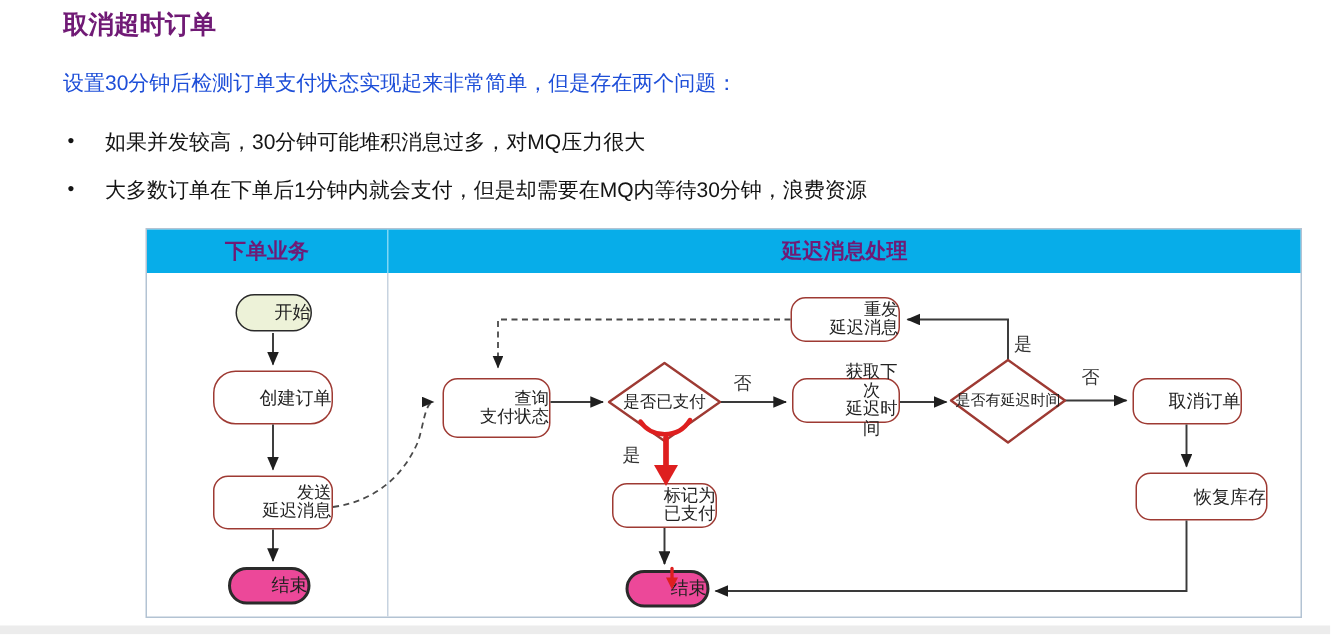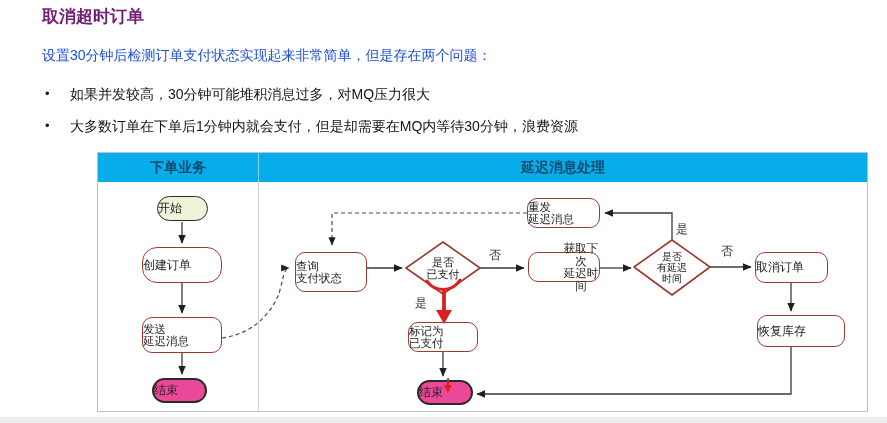--- a/index.html
+++ b/index.html
@@ -10,49 +10,49 @@
   .doc-title{position:absolute;left:42px;top:5px;font-size:17px;font-weight:bold;color:#701a75;}
   .doc-intro{position:absolute;left:42px;top:47px;font-size:14px;color:#1d4ed8;}
   .bullet-row{position:absolute;left:45px;font-size:14px;color:#141414;display:flex;}
   .bullet-row .dot{width:25px;font-size:13px;}
   .b1{top:86px;} .b2{top:118px;}
 
   
   .chart-frame{position:absolute;left:97px;top:152px;width:771px;height:260px;
                border:1px solid #b3c3d3;box-sizing:border-box;background:#fff;z-index:1;}
   .lane-headers{display:flex;height:29px;}
-  .lane-header{background:#07ade9;color:#0c4a6e;font-size:14px;font-weight:bold;
+  .lane-header{background:#07ade9;color:#701a75;font-size:14px;font-weight:bold;
                display:flex;align-items:center;justify-content:center;}
   .lane-header.l1{width:161px;border-right:1px solid #7fd6f4;box-sizing:border-box;}
   .lane-header.l2{flex:1;}
   .lane-divider{position:absolute;left:160px;top:29px;bottom:0;width:1px;background:#c7d3e0;}
 
   
-  .node{position:absolute;z-index:2;display:flex;flex-direction:column;align-items:flex-start;
+  .node{position:absolute;z-index:2;display:flex;flex-direction:column;align-items:flex-end;
         justify-content:center;text-align:center;box-sizing:border-box;background:#fff;
         border:1.6px solid #9e3a33;border-radius:10px;font-size:11.5px;line-height:12.5px;color:#222;}
   .node.one{font-size:12px;}
   .terminator{border:1.8px solid #2a2a2a;border-radius:13px;font-size:12px;}
   .t-start{background:#edf2d8;}
   .t-end{background:#ec4899;border-width:2px;}
 
   .n-start {left:157px;top:196px;width:51px;height:25px;}
   .n-create{left:142px;top:247px;width:80px;height:36px;border-radius:15px;}
   .n-send  {left:142px;top:317px;width:80px;height:36px;}
   .n-end1  {left:152px;top:378px;width:55px;height:25px;}
   .n-query {left:295px;top:252px;width:72px;height:40px;}
   .n-mark  {left:408px;top:322px;width:70px;height:30px;}
   .n-getnext{left:528px;top:252px;width:72px;height:30px;padding-left:34px;}
   .n-resend{left:527px;top:198px;width:73px;height:30px;}
   .n-cancel{left:755px;top:252px;width:73px;height:31px;}
   .n-restore{left:757px;top:315px;width:88px;height:32px;}
   .n-end2  {left:417px;top:380px;width:56px;height:25px;}
 
   
-  .dtext{position:absolute;z-index:4;display:flex;flex-direction:column;align-items:center;
+  .dtext{position:absolute;z-index:4;display:flex;flex-direction:row;align-items:center;
          justify-content:center;text-align:center;color:#222;background:transparent;}
   .d1{left:406px;top:243px;width:74px;height:50px;font-size:11px;line-height:12px;}
   .d2{left:637px;top:241px;width:70px;height:53px;font-size:10px;line-height:11px;}
 
   
   .elabel{position:absolute;z-index:4;font-size:12px;color:#333;}
   .el-paid-no {left:489px;top:247px;}
   .el-paid-yes{left:415px;top:295px;}
   .el-delay-yes{left:676px;top:221px;}
   .el-delay-no{left:721px;top:243px;}

